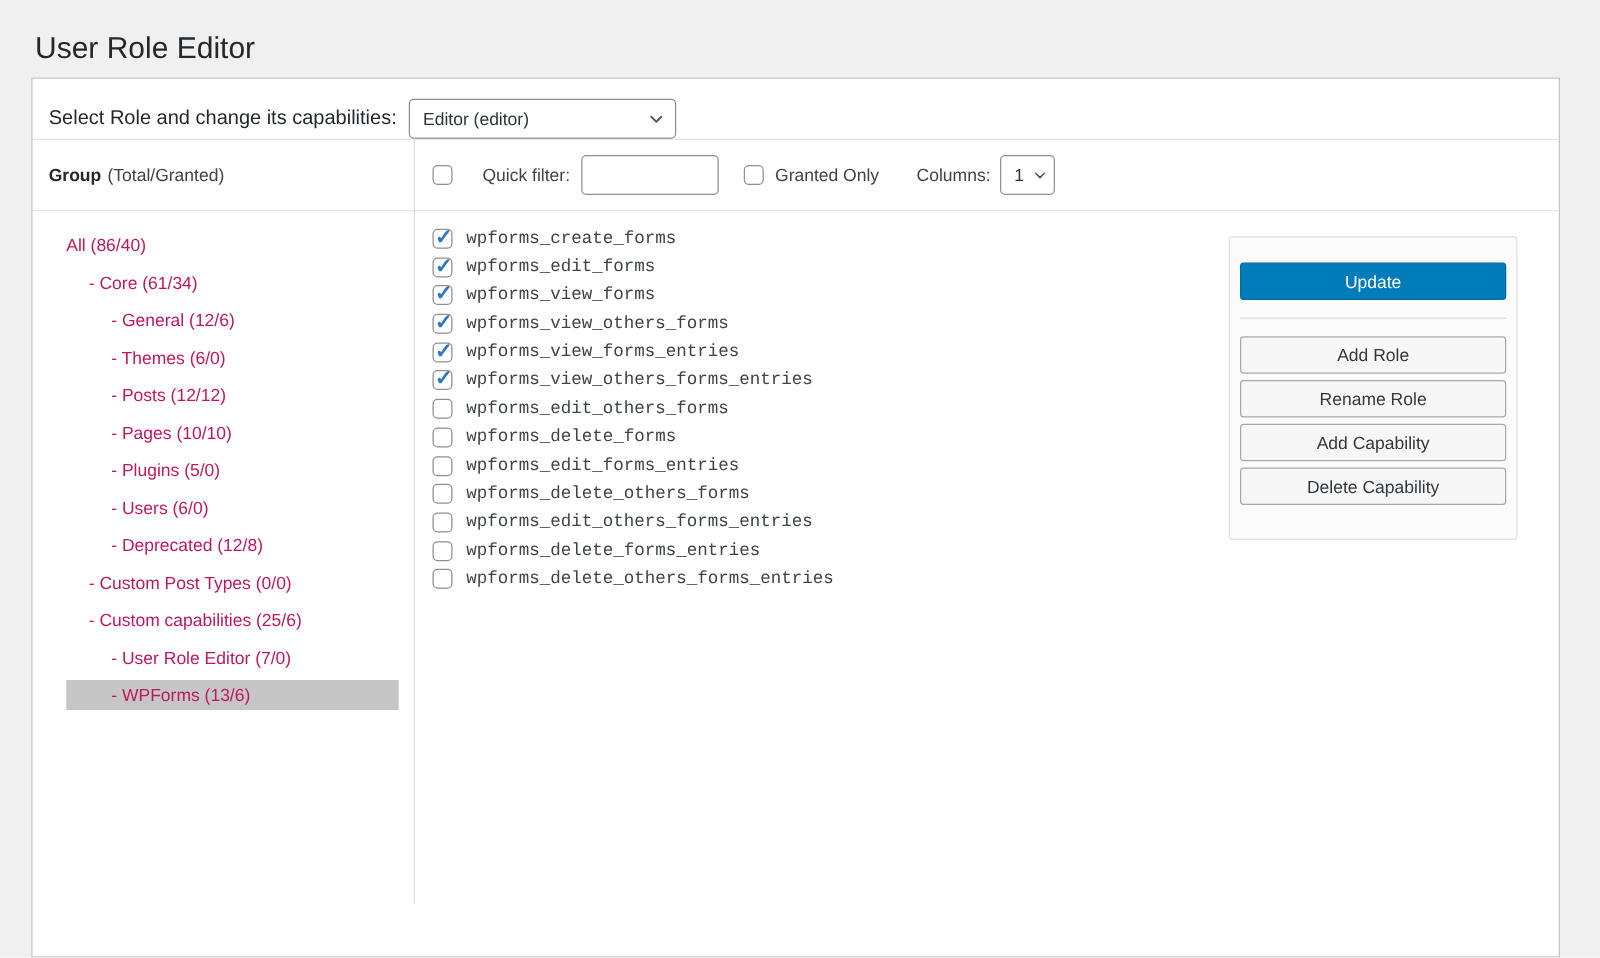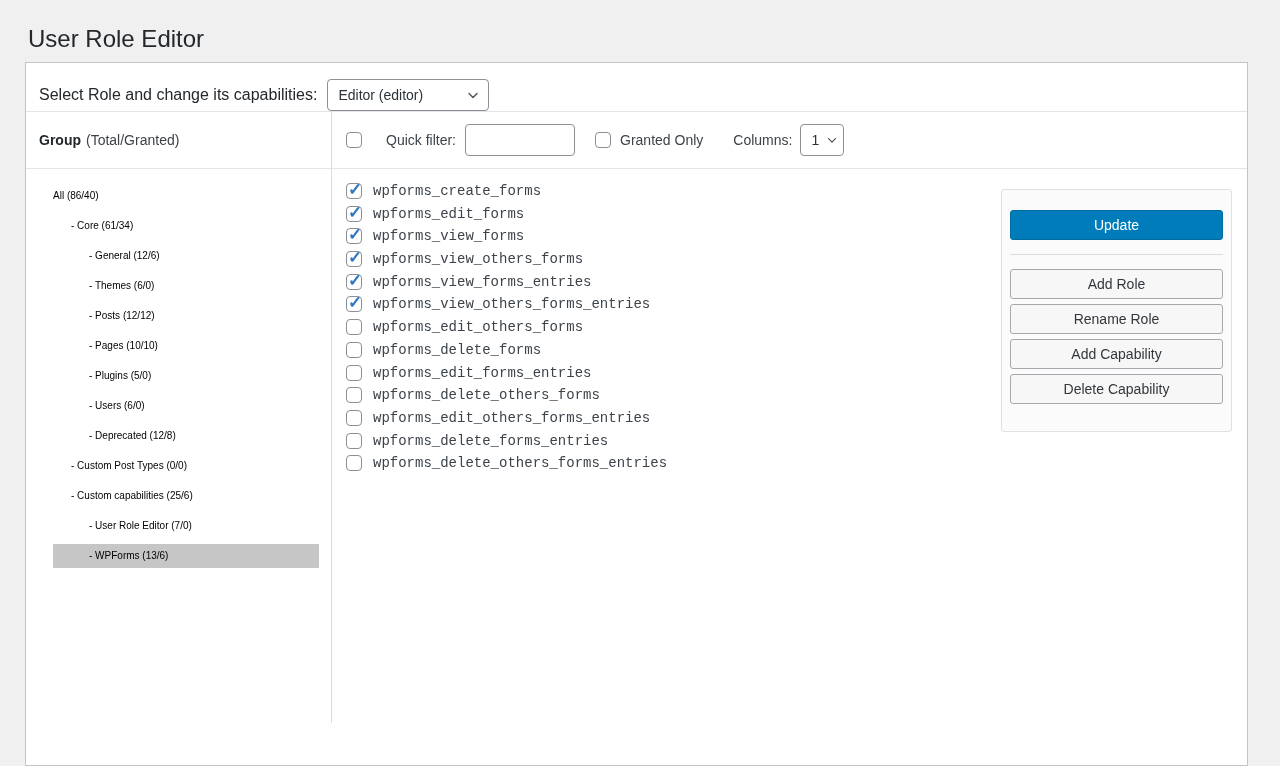--- a/index.html
+++ b/index.html
@@ -20,21 +20,21 @@
   
   .role-row { padding:16px 13px 0 13px; display:flex; align-items:center; }
   .role-label { font-size:16px; font-weight:400; color:#23282d; margin-right:10px; }
   .select-wrap { position:relative; display:inline-block; }
   select {
     appearance:none; -webkit-appearance:none; -moz-appearance:none;
     border:1px solid #8c8f94; border-radius:4px; background:#fff;
     height:32px; font-size:14px; color:#2c3338; font-family:inherit;
     padding:0 28px 0 10px;
   }
-  .role-select { width:162px; }
+  .role-select { width:214px; }
   .columns-select { width:44px; padding:0 20px 0 10px; }
   .chevron { position:absolute; right:8px; top:50%; transform:translateY(-50%); pointer-events:none; display:flex; }
   .columns-wrap .chevron { right:5px; }
   
   .cb {
     width:16px; height:16px; box-sizing:border-box; flex:none;
     border:1px solid #8c8f94; border-radius:4px; background:#fff;
     display:inline-block; position:relative; cursor:pointer;
   }
   .cb.checked::after {
@@ -49,21 +49,21 @@
   .content { border-top:1px solid #e2e4e7; display:flex; align-items:stretch; min-height:611px; }
   .group-col { width:306px; box-sizing:border-box; border-right:1px solid #dcdcde; flex:none; }
   .group-header {
     height:57px; box-sizing:border-box; border-bottom:1px solid #e2e4e7;
     display:flex; align-items:center; padding:0 13px; font-size:14px;
   }
   .group-header b { color:#23282d; margin-right:5px; }
   .tree { list-style:none; margin:15px 0 0 27px; }
   .tree-row {
     width:266px; height:24px; line-height:24px; margin-bottom:6px;
-    font-size:10px; color:#000000; box-sizing:border-box; cursor:pointer;
+    font-size:14px; color:#be185d; box-sizing:border-box; cursor:pointer;
   }
   .tree-row.lvl1 { padding-left:18px; }
   .tree-row.lvl2 { padding-left:36px; }
   .tree-row.selected { background:#c6c6c6; }
   
   .main-col { flex:1; display:flex; flex-direction:column; }
   .filter-row {
     height:57px; box-sizing:border-box; border-bottom:1px solid #e2e4e7;
     display:flex; align-items:center; padding:0 14px; font-size:14px;
   }
@@ -76,21 +76,21 @@
   .granted-only { margin-left:20px; }
   .columns-label { margin-left:30px; }
   .columns-wrap { margin-left:8px; }
   
   .caps-area { display:flex; flex:1; padding:14px; align-items:flex-start; }
   .caps { list-style:none; }
   .cap-row { display:flex; align-items:center; height:16px; margin-bottom:6.7px; }
   .cap-label { margin-left:11px; font-size:14px; color:#3c434a;font-family:Liberation Mono, monospace; }
   
   .actions-panel {
-    margin-left:auto; margin-top:6px; margin-right:1px;
+    margin-left:auto; margin-top:6px; margin-right:19px;
     width:231px; box-sizing:border-box;
     background:#fbfbfb; border:1px solid #e0e0e0; border-radius:3px;
     padding:20px 8px 22px 8px;
   }
   .btn {
     display:block; width:100%; height:30px; box-sizing:border-box;
     border-radius:3px; font-size:14px; font-family:inherit; cursor:pointer;
   }
   .btn-primary { background:#007cba; border:1px solid #006ba1; color:#fff; }
   .btn-secondary { background:#f7f7f7; border:1px solid #a5a9ad; color:#32373c; margin-bottom:5px; }

